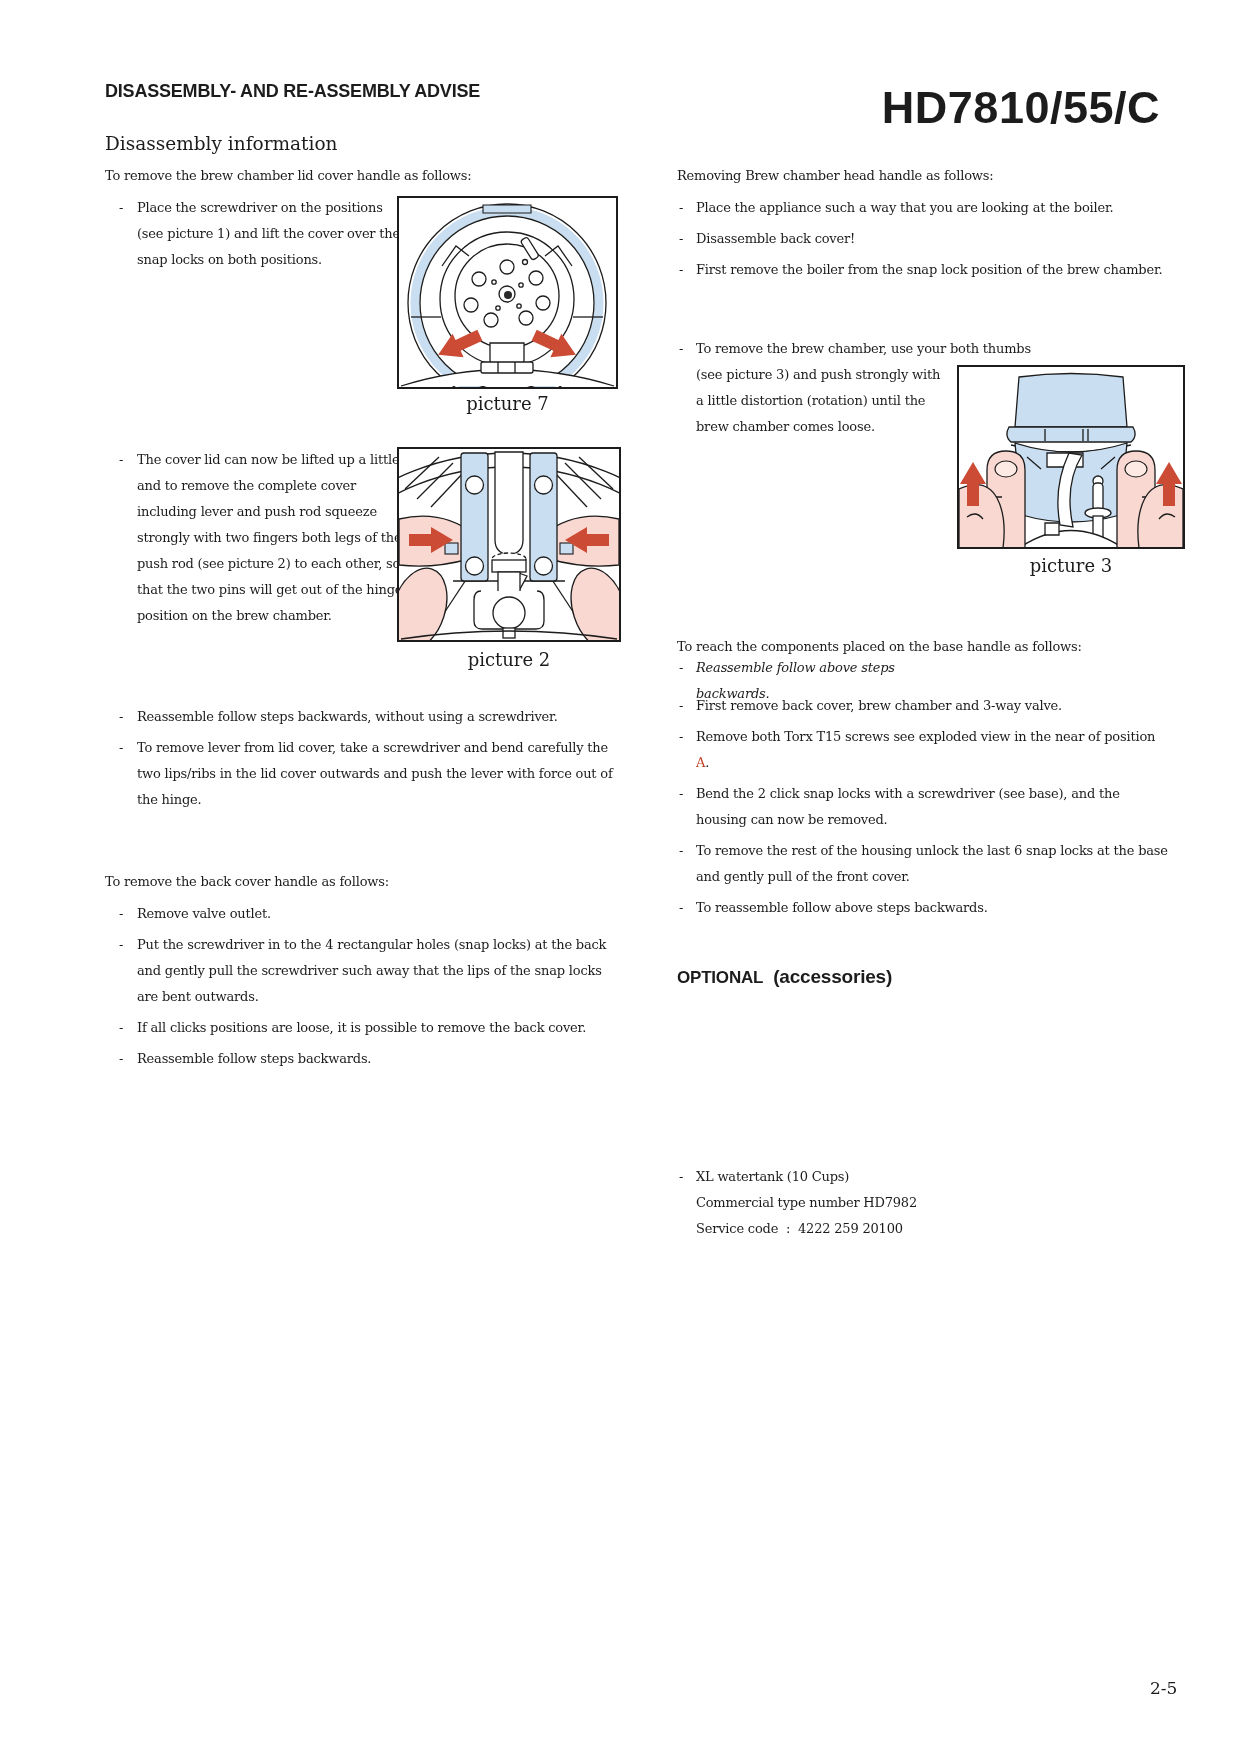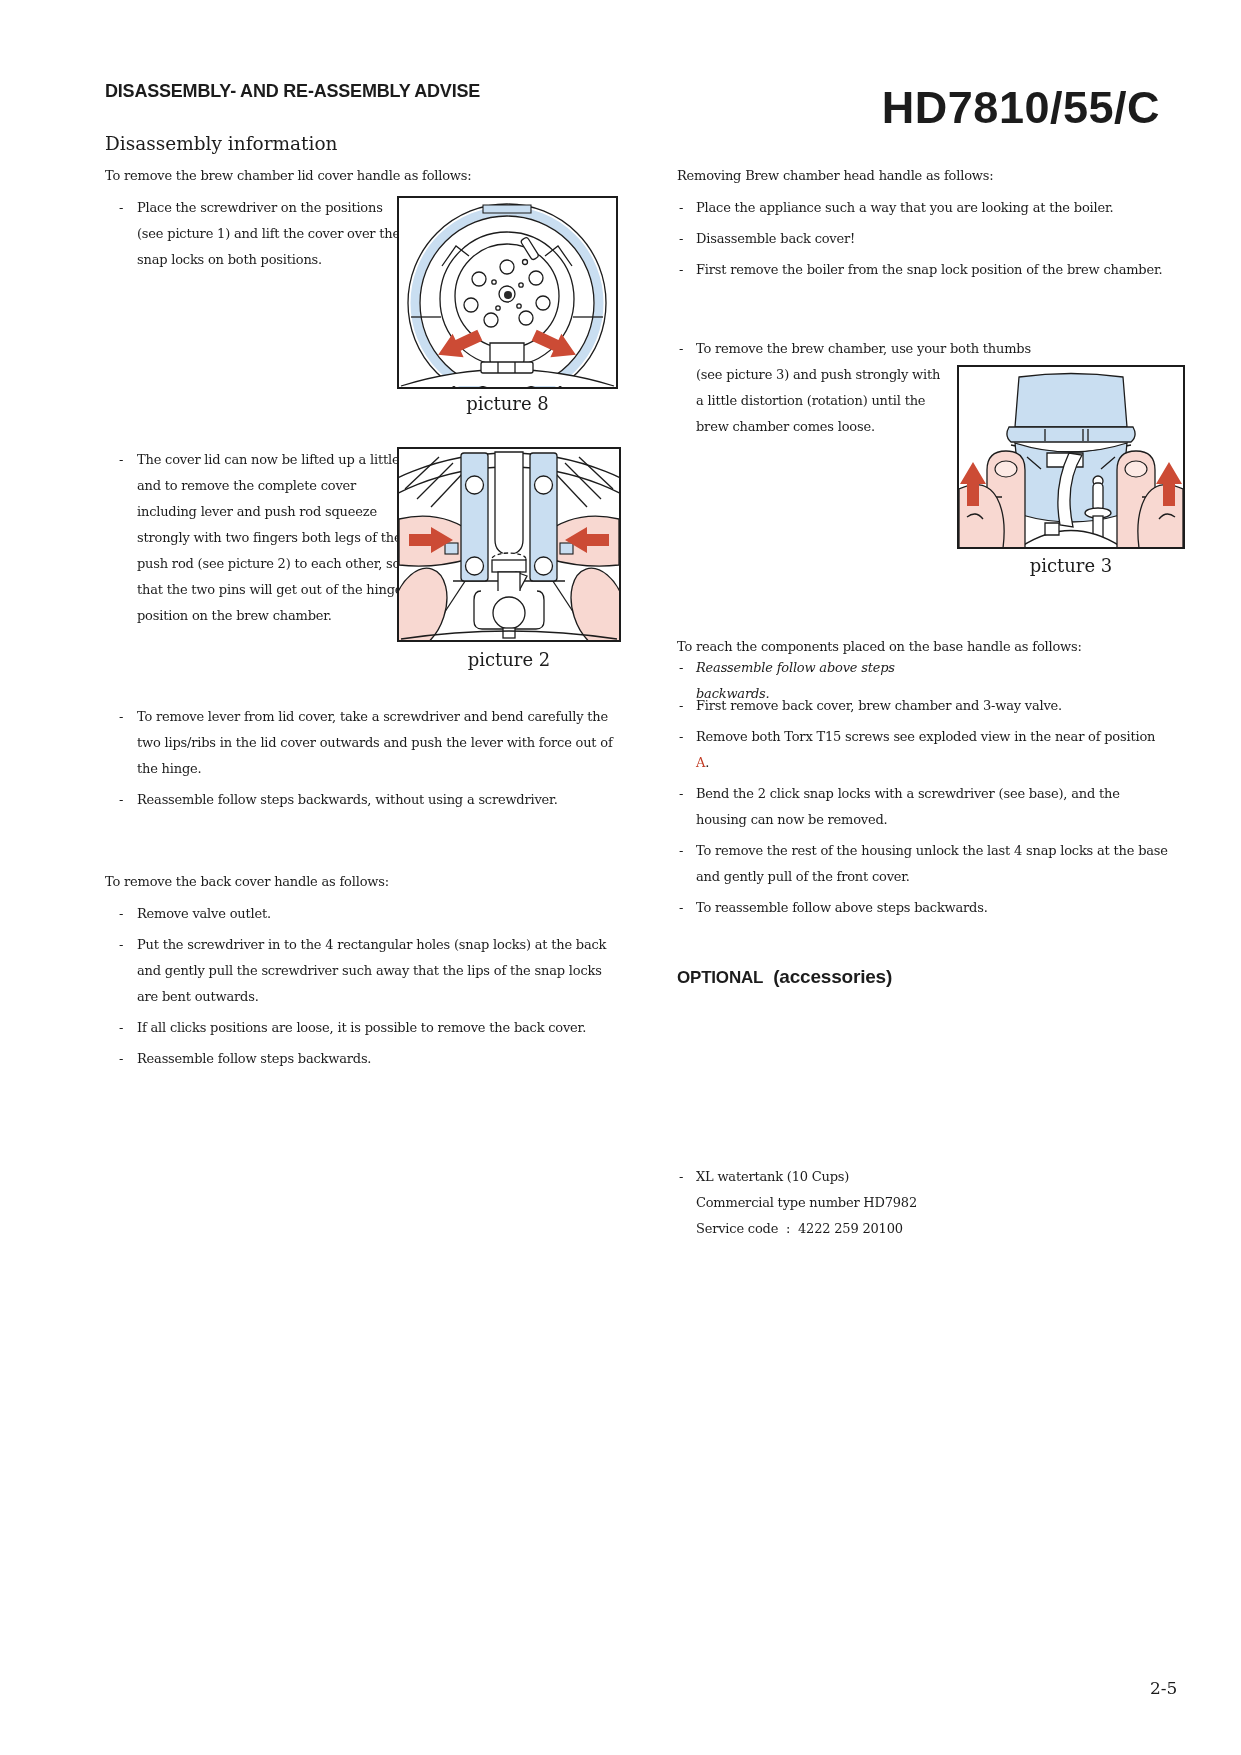--- a/index.html
+++ b/index.html
@@ -95,21 +95,21 @@
         <line x1="118" y1="166" x2="118" y2="177" class="ln" stroke-width="1.1"></line>
         <g transform="translate(62,149) rotate(155)">
           <polygon points="-23,-6 1,-6 1,-13 23,0 1,13 1,6 -23,6" fill="#cc4b35"></polygon>
         </g>
         <g transform="translate(158,149) rotate(25)">
           <polygon points="-23,-6 1,-6 1,-13 23,0 1,13 1,6 -23,6" fill="#cc4b35"></polygon>
         </g>
       </g>
     </svg>
   </div>
-  <div class="abs caption" style="left:397px;top:393px;width:221px;">picture 8</div>
+  <div class="abs caption" style="left:397px;top:393px;width:221px;">picture 7</div>
 
   <ul class="dash dash-l abs body-text" style="left:105px;top:447px;width:312px;">
     <li>The cover lid can now be lifted up a little and to remove the complete cover including lever and push rod squeeze strongly with two fingers both legs of the push rod (see picture 2) to each other, so that the two pins will get out of the hinge position on the brew chamber.</li>
   </ul>
 
   <div class="abs figure" style="left:397px;top:447px;">
     <svg width="224" height="195" viewBox="0 0 224 195">
       <defs>
           <clipPath id="p2c">
             <rect x="2" y="2" width="220" height="191"></rect>
@@ -160,22 +160,22 @@
         </g>
         <g transform="translate(190,93) rotate(180)">
           <polygon points="-22,-6 0,-6 0,-13 22,0 0,13 0,6 -22,6" fill="#cc4b35"></polygon>
         </g>
       </g>
     </svg>
   </div>
   <div class="abs caption" style="left:397px;top:649px;width:224px;">picture 2</div>
 
   <ul class="dash dash-l abs body-text" style="left:105px;top:704px;width:518px;">
+    <li>Reassemble follow steps backwards, without using a screwdriver.</li>
     <li>To remove lever from lid cover, take a screwdriver and bend carefully the two lips/ribs in the lid cover outwards and push the lever with force out of the hinge.</li>
-    <li>Reassemble follow steps backwards, without using a screwdriver.</li>
   </ul>
 
   <div class="abs body-text" style="left:105px;top:869px;width:520px;">To remove the back cover handle as follows:</div>
 
   <ul class="dash dash-l abs body-text" style="left:105px;top:901px;width:518px;">
     <li>Remove valve outlet.</li>
     <li>Put the screwdriver in to the 4 rectangular holes (snap locks) at the back and gently pull the screwdriver such away that the lips of the snap locks are bent outwards.</li>
     <li>If all clicks positions are loose, it is possible to remove the back cover.</li>
     <li>Reassemble follow steps backwards.</li>
   </ul>
@@ -242,21 +242,21 @@
   <div class="abs body-text hang" style="left:677px;top:551px;width:262px;font-style:italic;">Reassemble follow above steps backwards.</div>
 
   <div class="abs body-text" style="left:677px;top:634px;width:480px;">To reach the components placed on the base handle as follows:</div>
 
   <ul class="dash dash-r abs body-text" style="left:677px;top:693px;width:492px;">
     <li>First remove back cover, brew chamber and 3-way valve.</li>
     <li>
       <span>Remove both Torx T15 screws see exploded view in the near of position </span><span class="accent">A</span><span>.</span>
     </li>
     <li>Bend the 2 click snap locks with a screwdriver (see base), and the housing can now be removed.</li>
-    <li>To remove the rest of the housing unlock the last 4 snap locks at the base and gently pull of the front cover.</li>
+    <li>To remove the rest of the housing unlock the last 6 snap locks at the base and gently pull of the front cover.</li>
     <li>To reassemble follow above steps backwards.</li>
   </ul>
 
   <div class="abs sans" style="left:677px;top:966px;">
     <span class="optional-title">OPTIONAL</span><span class="optional-sub">(accessories)</span>
   </div>
 
   <div class="abs body-text hang" style="left:677px;top:1008px;width:490px;">
     <div class="prewrap">XL watertank (10 Cups)</div>
     <div class="prewrap">Commercial type number HD7982</div>

